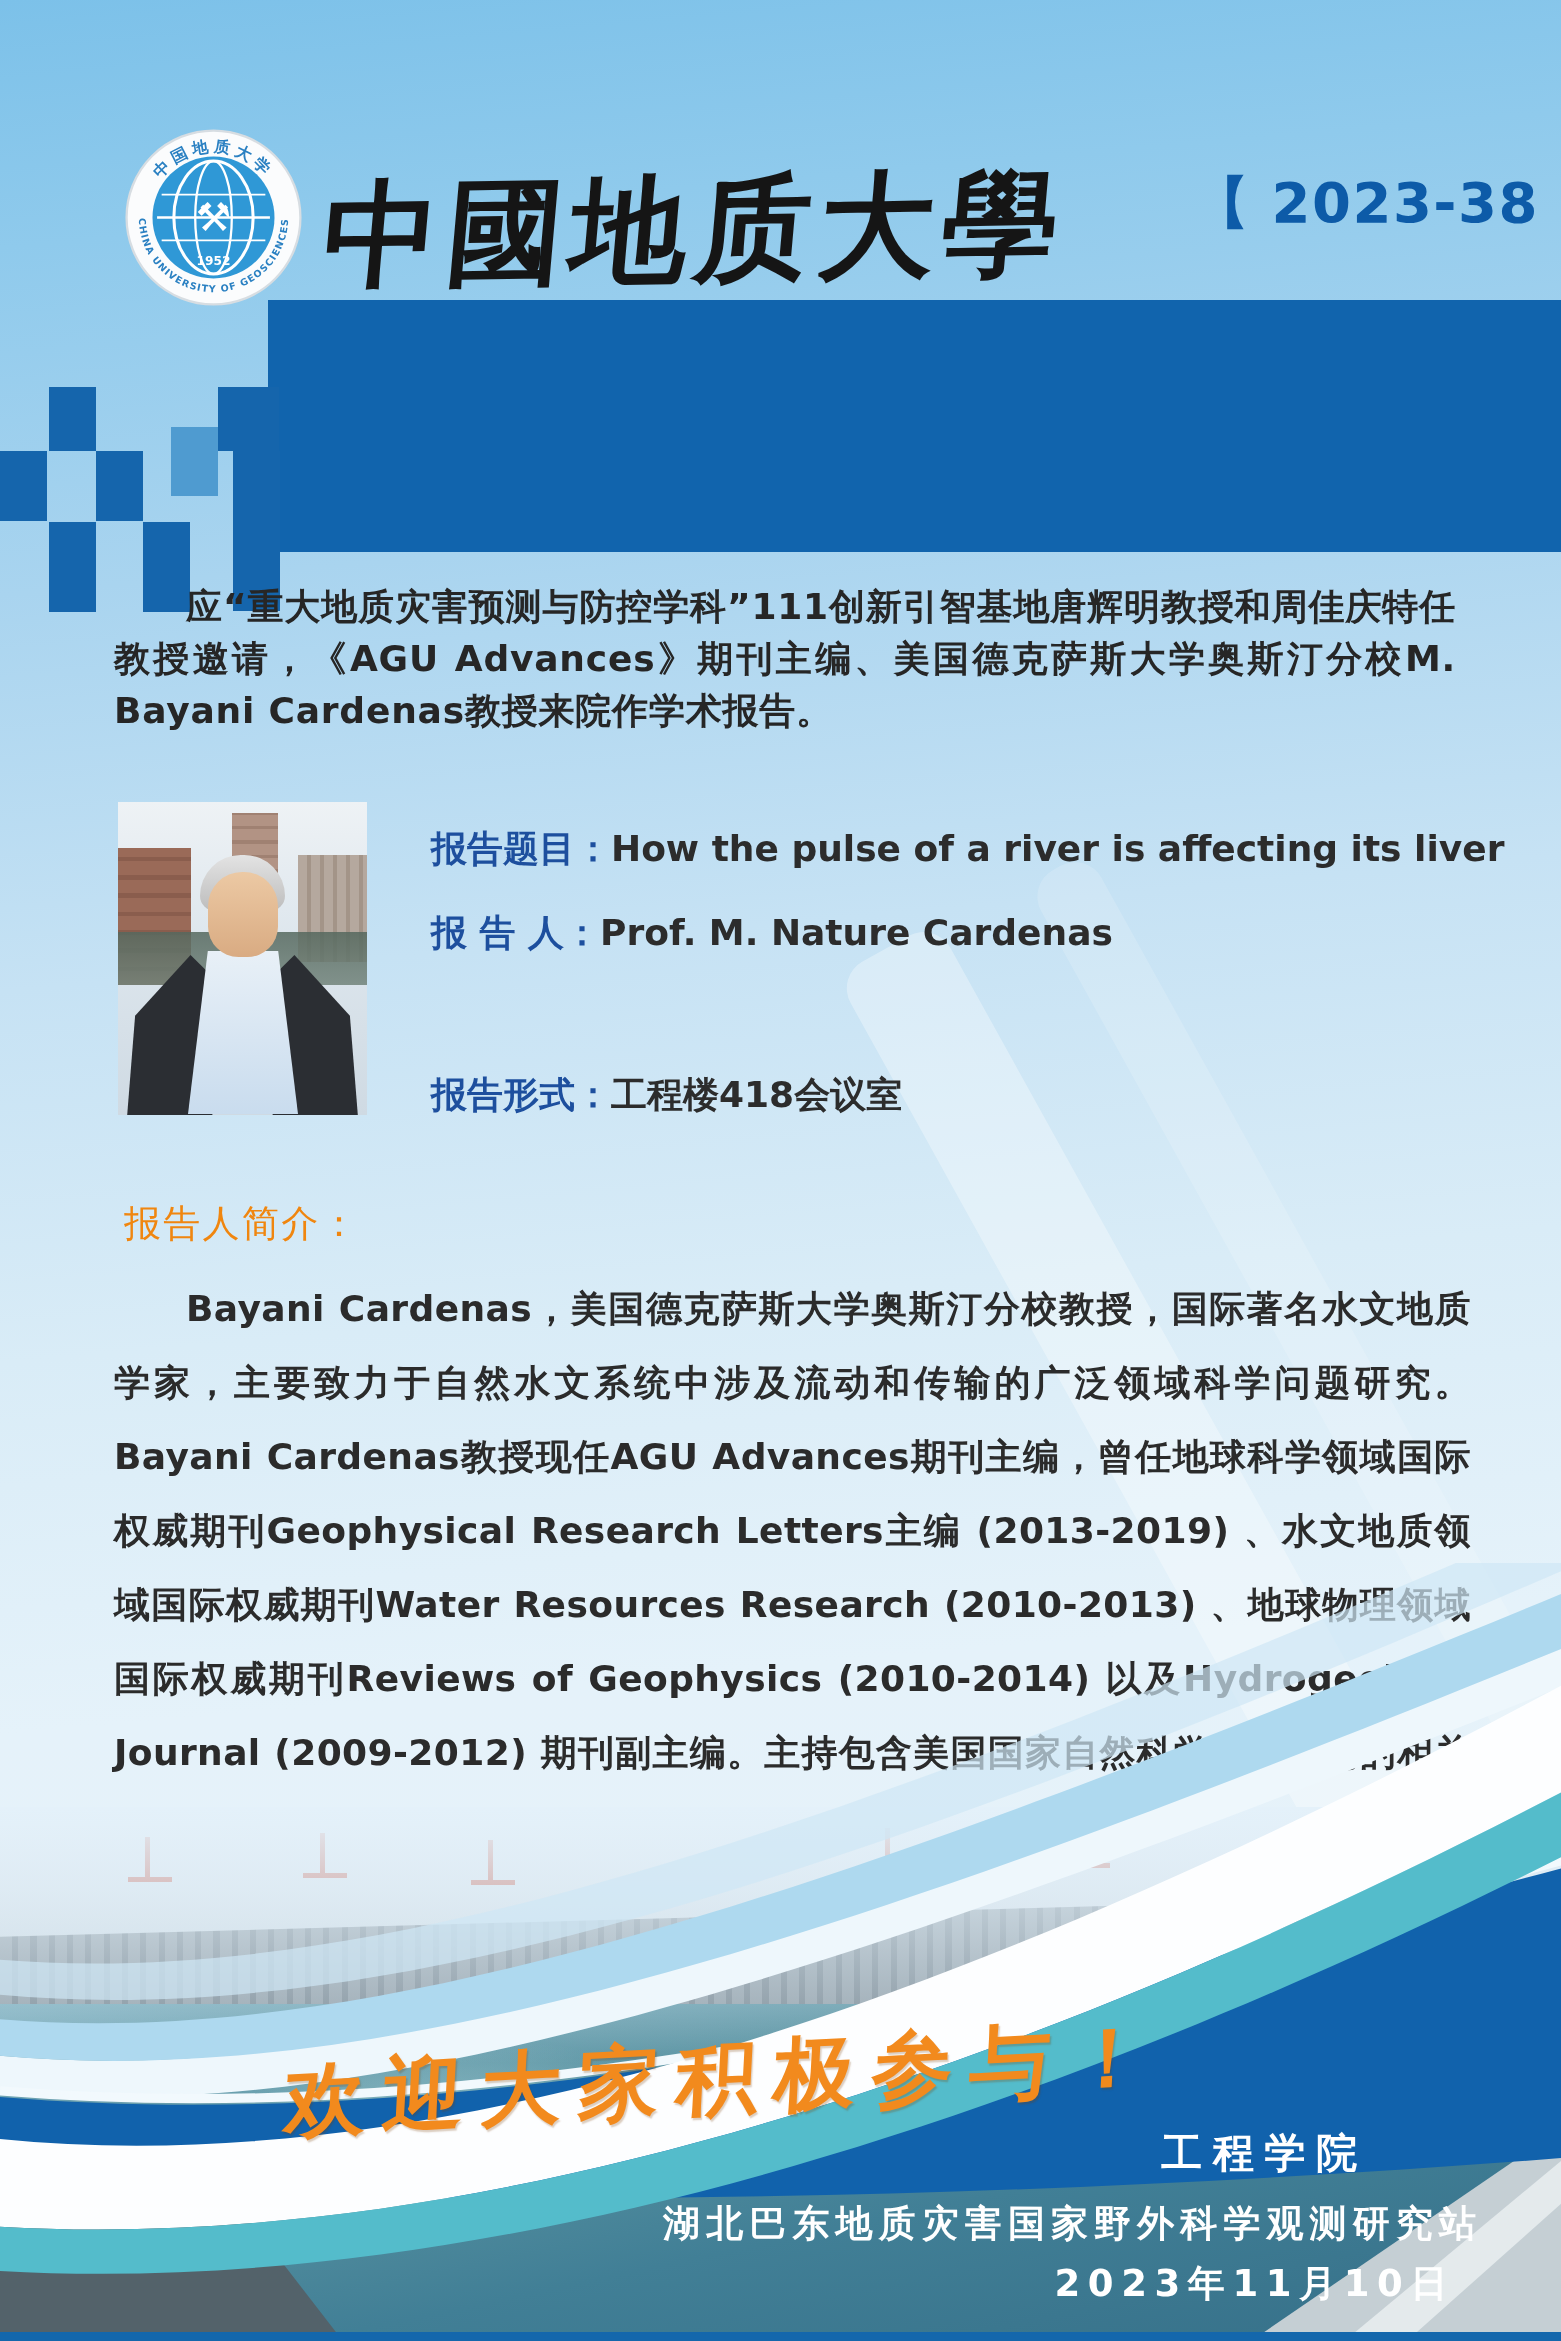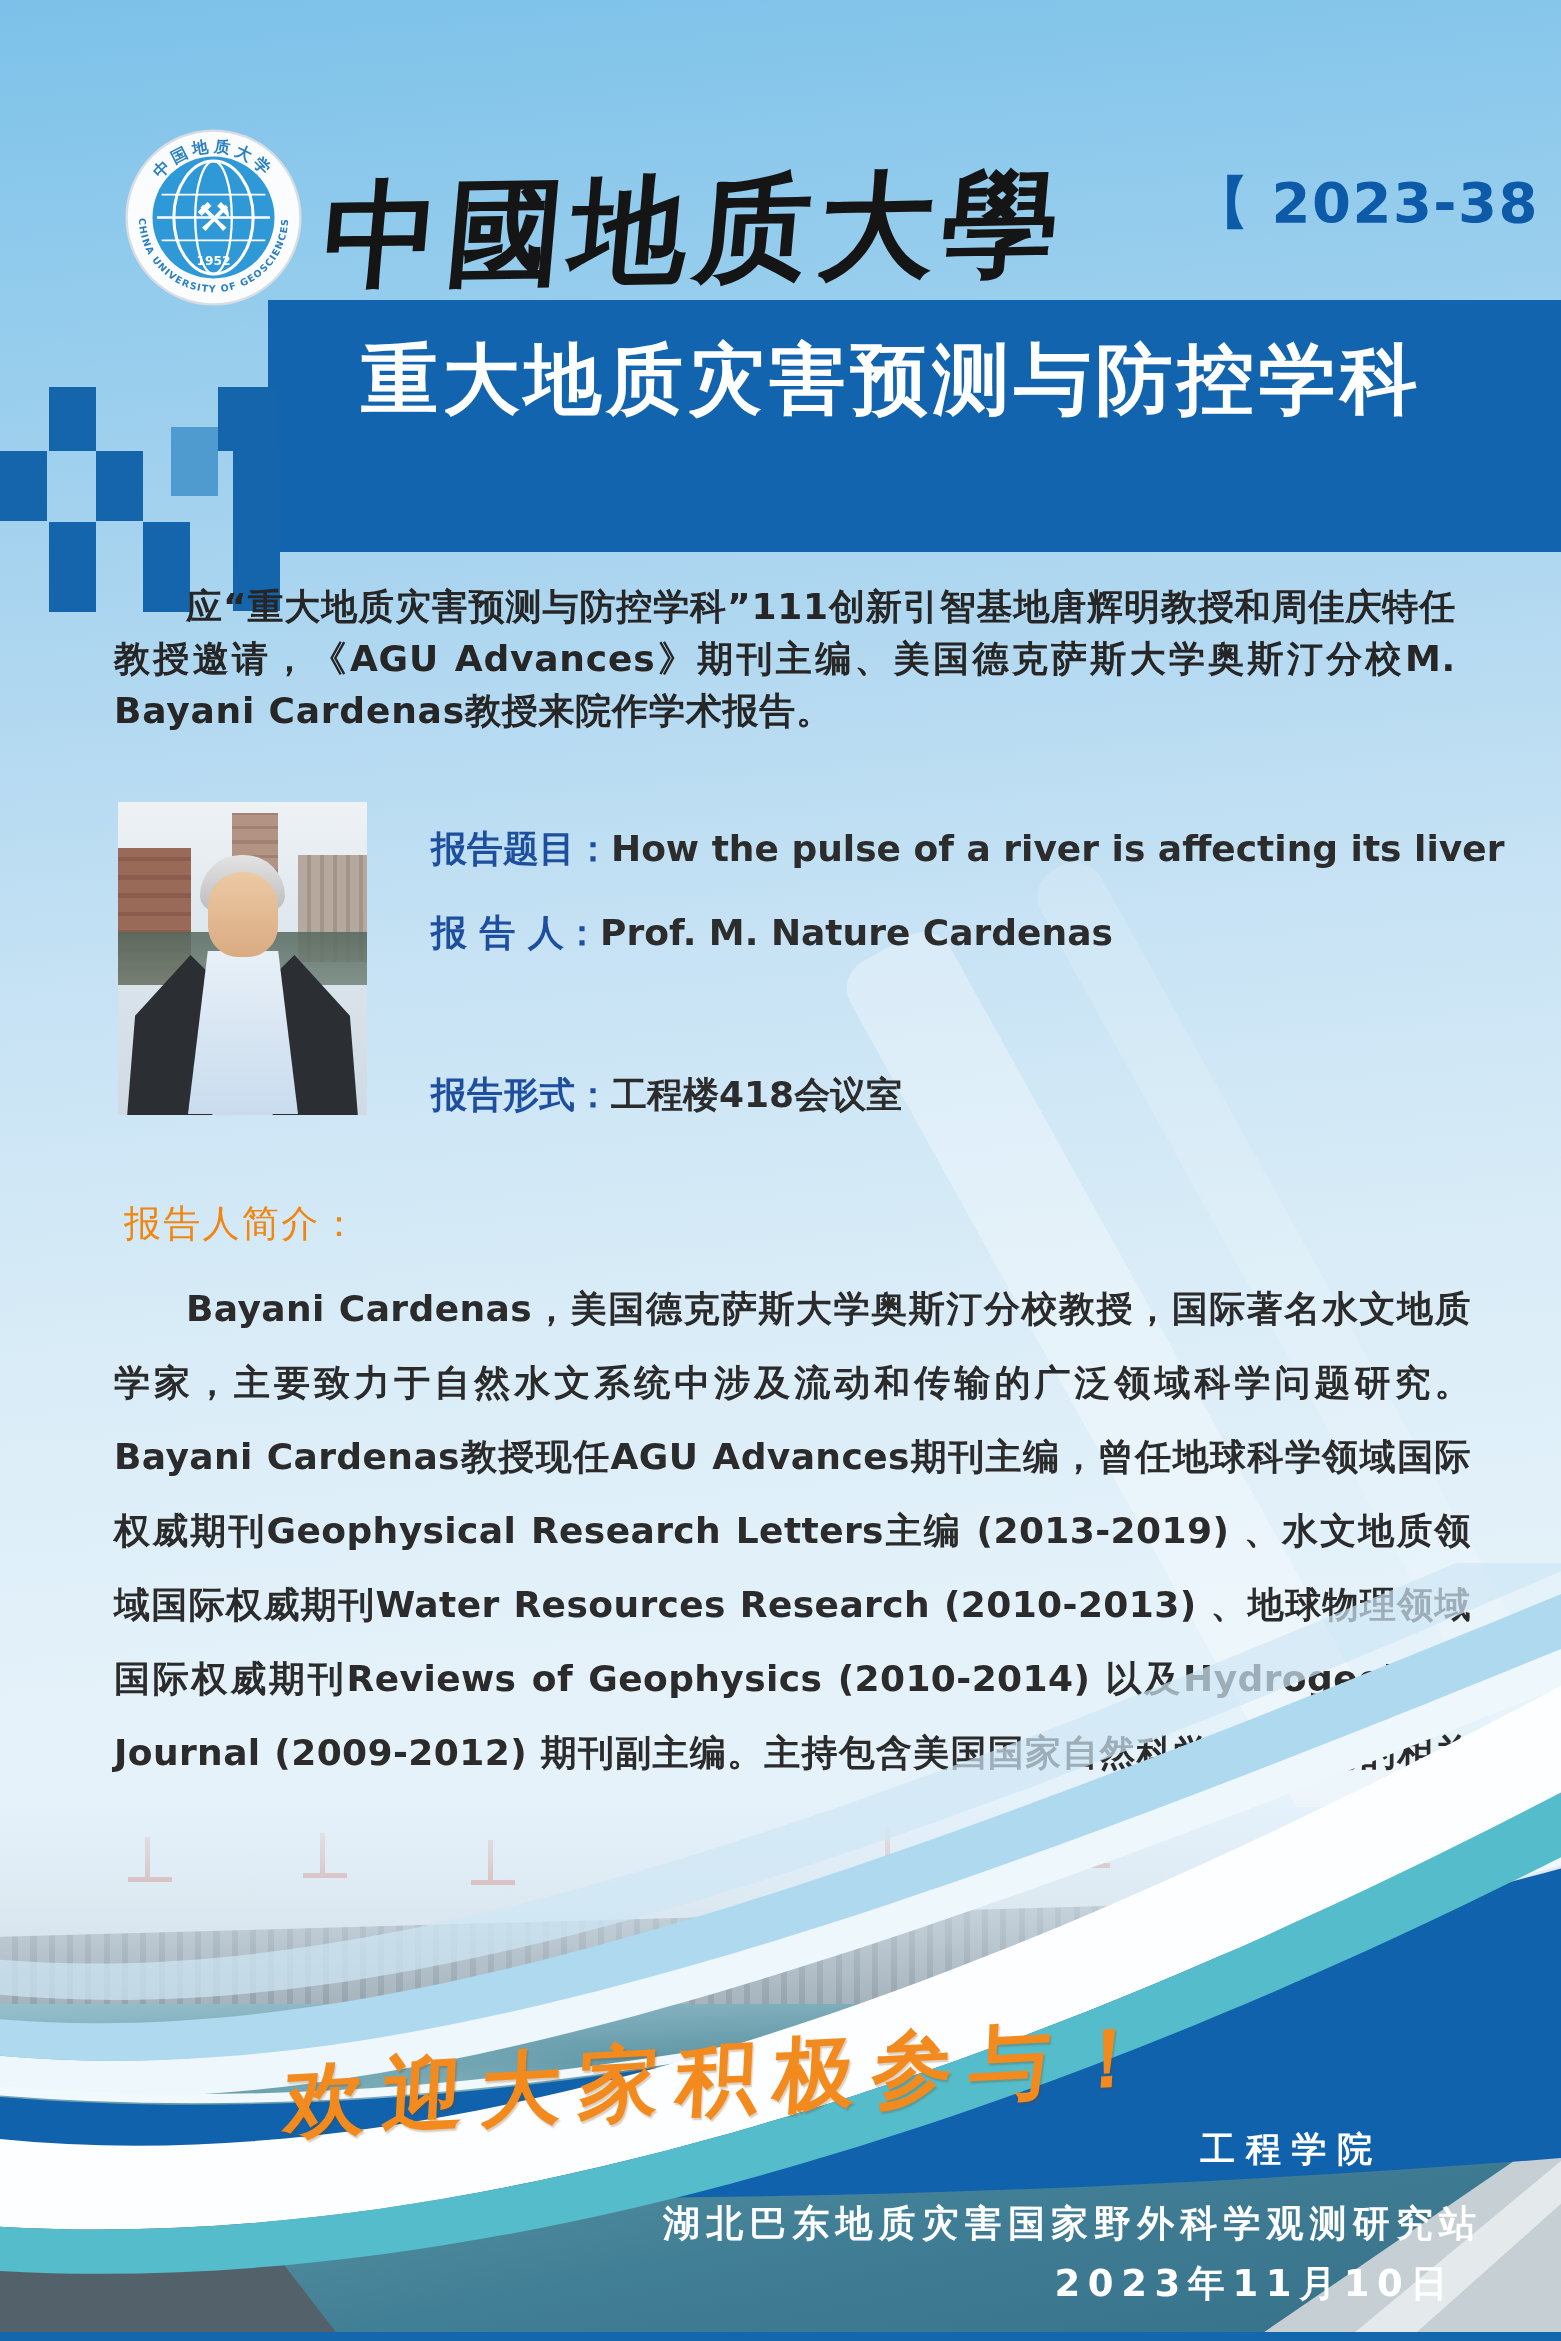--- a/index.html
+++ b/index.html
@@ -94,21 +94,21 @@
   .sc-haze{inset:0;background:linear-gradient(#e4f1fa 0%,rgba(228,241,250,.55) 22%,rgba(228,241,250,0) 48%);}
   
   .swoosh{left:0;top:1563px;width:1562px;height:779px;pointer-events:none;}
   
   .welcome{
     left:191px;top:2025px;width:1068px;text-align:center;color:#f28a1d;
     font-size:81px;font-weight:bold;letter-spacing:17px;white-space:nowrap;
     font-family:"DejaVu Serif","Liberation Serif",serif;
     transform:rotate(-3deg) skewX(-6deg);text-shadow:1.5px 2.3px 1.5px rgba(120,60,0,.25);
   }
-  .org1{right:179px;top:2126px;color:#ffffff;font-size:35px;font-weight:bold;letter-spacing:10.7px;white-space:nowrap;font-family:Liberation Mono, monospace;}
+  .org1{right:194px;top:2126px;color:#ffffff;font-size:41px;font-weight:bold;letter-spacing:10.7px;white-space:nowrap;font-family:Liberation Mono, monospace;}
   .org2{right:80px;top:2199px;color:#ffffff;font-size:37px;font-weight:bold;letter-spacing:6.1px;white-space:nowrap;}
   .date{right:107px;top:2259px;color:#ffffff;font-size:37px;font-weight:bold;letter-spacing:7.6px;white-space:nowrap;}
   .bottombar{left:0;top:2332px;width:1562px;height:10px;background:#1467ac;}
 </style>
 </head>
 <body>
 
 <div class="poster">
 
   <div class="streak" style="left:1106px;top:877px;width:114px;height:1144px;"></div>
@@ -134,21 +134,20 @@
     <text font-size="12.5" font-weight="bold" fill="#2a80c2" letter-spacing="1.5">
       <textPath href="#arcBot" startOffset="50%" text-anchor="middle">CHINA UNIVERSITY OF GEOSCIENCES</textPath>
     </text>
   </svg>
 
   <div class="abs wordmark">中國地质大學</div>
 
   <div class="abs badge">【 2023-38 】</div>
 
   <div class="abs banner">
-    <div class="banner-title">重大地质灾害预测与防控学科</div>
   </div>
 
   <div>
     <div class="sq d" style="left:49px;top:387px;width:47px;height:64px;"></div>
     <div class="sq d" style="left:218px;top:387px;width:61px;height:64px;"></div>
     <div class="sq d" style="left:0px;top:451px;width:47px;height:70px;"></div>
     <div class="sq d" style="left:96px;top:451px;width:47px;height:70px;"></div>
     <div class="sq m" style="left:171px;top:427px;width:47px;height:69px;"></div>
     <div class="sq d" style="left:233px;top:451px;width:47px;height:84px;"></div>
     <div class="sq d" style="left:49px;top:522px;width:47px;height:90px;"></div>

